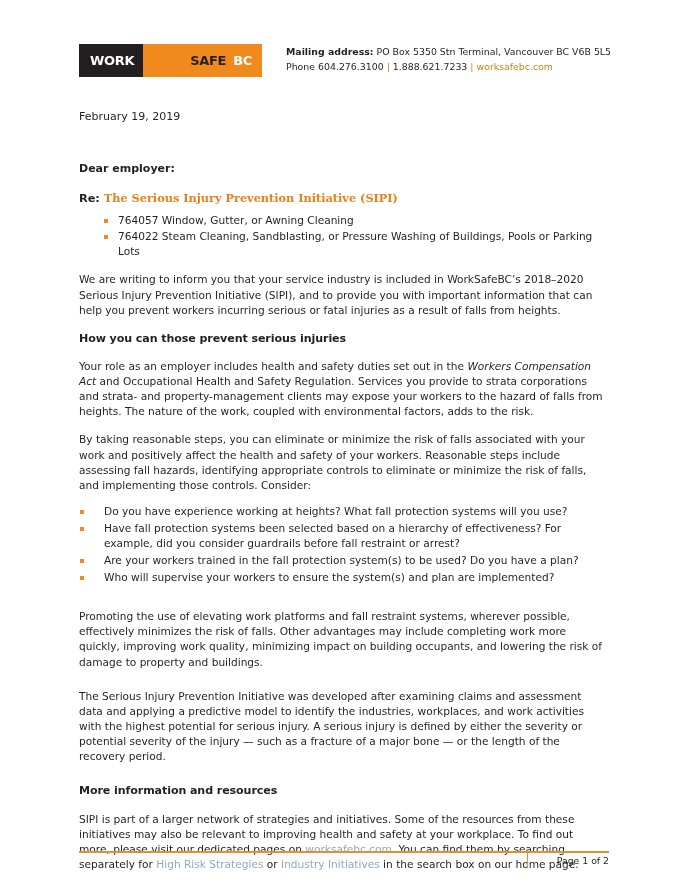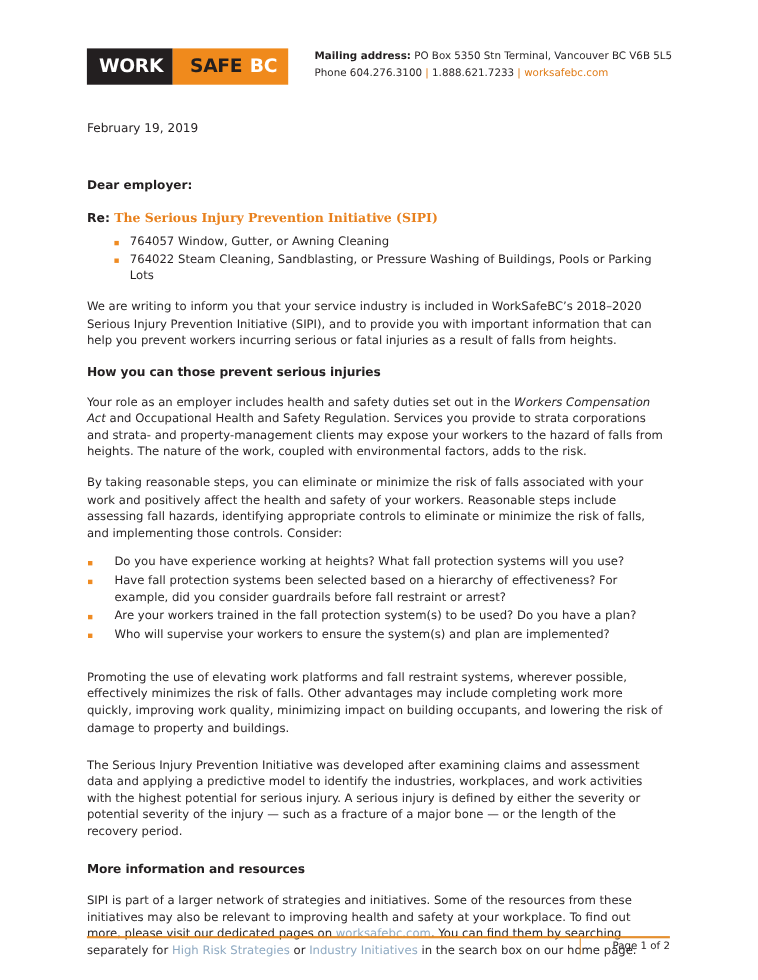--- a/index.html
+++ b/index.html
@@ -47,21 +47,21 @@
   .logo-right {
     background: #f08a1c;
     display: flex;
     align-items: center;
     justify-content: flex-end;
     padding: 0 10px 0 8px;
     flex: 1;
   }
   .logo-word {
     font-weight: bold;
-    font-size: 17px;
+    font-size: 13px;
     letter-spacing: -0.3px;
     line-height: 1;
   }
   .logo-work { color: #ffffff; }
   .logo-safe { color: #231f20; margin-right: 7px; }
   .logo-bc   { color: #ffffff; }
 
   .contact {
     margin-left: 24px;
     padding-top: 1px;

